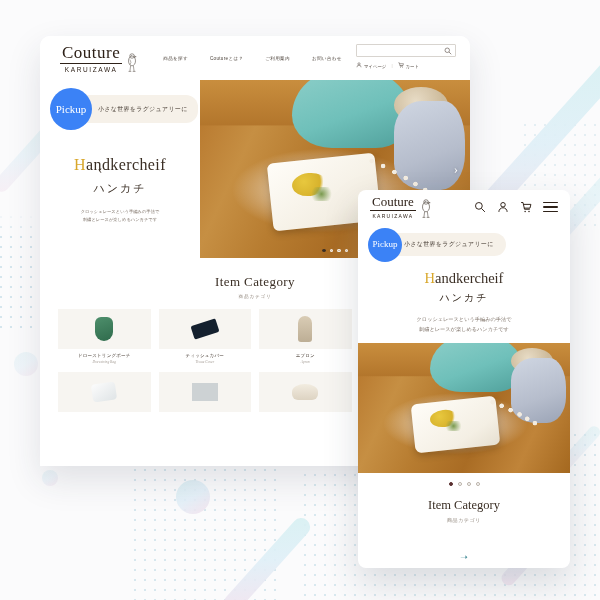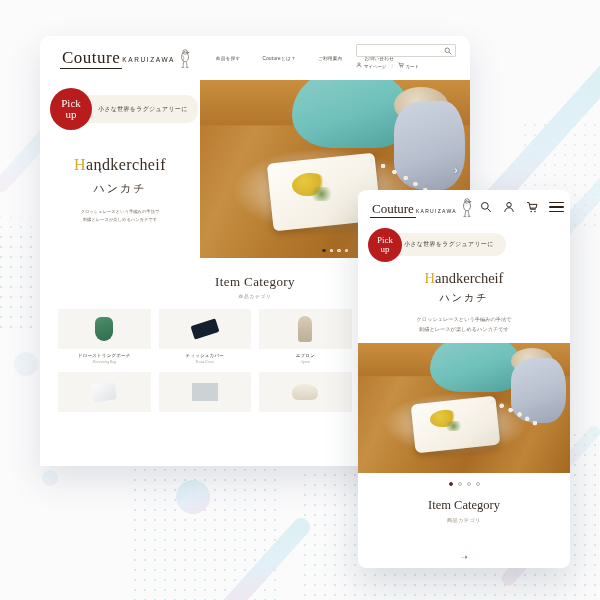--- a/index.html
+++ b/index.html
@@ -54,21 +54,21 @@
     border-radius: 10px 10px 0 0;
     box-shadow: 0 14px 34px rgba(40,50,70,.13);
     overflow: hidden;
     z-index: 2;
   }
   .d-header {
     height: 44px; position: relative; background:#fff;
     display:flex; align-items:center;
   }
   .logo { margin-left: 20px; display:flex; align-items:flex-end; gap:3px; }
-  .logo-text { display:flex; flex-direction:row; align-items:center; }
+  .logo-text { display:flex; flex-direction:column; align-items:center; }
   .logo-main {
     font-family: "Liberation Serif", serif;
     font-size: 17px; color:#2e2118; letter-spacing:.5px; line-height:1;
     border-bottom: 1.4px solid #2e2118; padding: 0 2px 2px 2px;
   }
   .logo-sub {
     font-family:"Liberation Sans", sans-serif;
     font-size: 6.5px; letter-spacing:1.6px; color:#2e2118; margin-top:2px;
   }
   .bird { width: 14px; height: 22px; margin-bottom:-1px; }
@@ -89,22 +89,22 @@
 
   
   .d-hero { position:relative; height: 178px; display:flex; }
   .hero-left {
     width: 160px; background:#fff; position:relative; padding: 14px 0 0 0;
     display:flex; flex-direction:column; align-items:center;
   }
   .pickup-row { position:absolute; left: 10px; top: 8px; display:flex; align-items:center; }
   .pickup-badge {
     width: 42px; height: 42px; border-radius:50%;
-    background:#b91c1c; color:#fff;
-    display:flex; flex-direction:column; align-items:center; justify-content:center;
+    background:#3b82f6; color:#fff;
+    display:flex; flex-direction:row; align-items:center; justify-content:center;
     font-family:"Liberation Serif", serif;
     font-size: 11px; line-height: 11px; z-index:2;
   }
   .pickup-pill {
     margin-left:-12px; background:#f6f1e9; border-radius: 0 12px 12px 0;
     height: 28px; display:flex; align-items:center;
     padding: 0 10px 0 18px; font-size:6px; color:#4a4038; letter-spacing:.3px;
   }
   .hero-title {
     margin-top: 62px;

